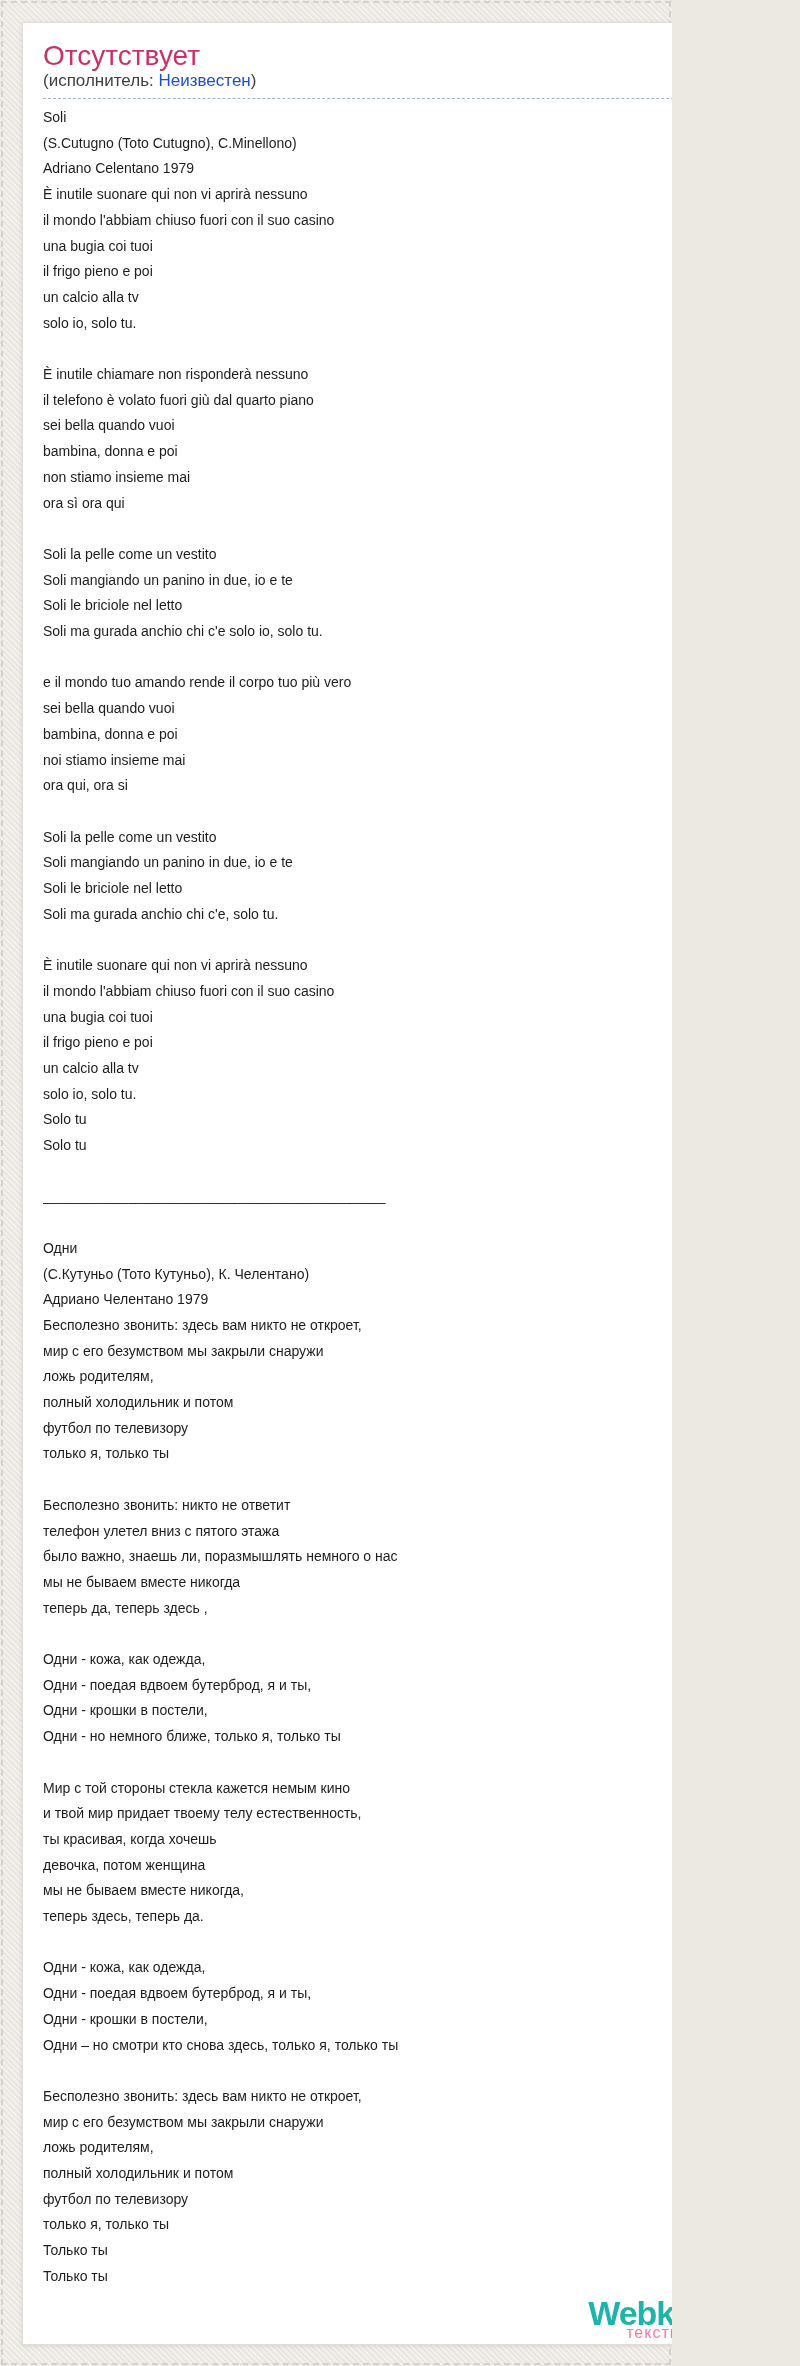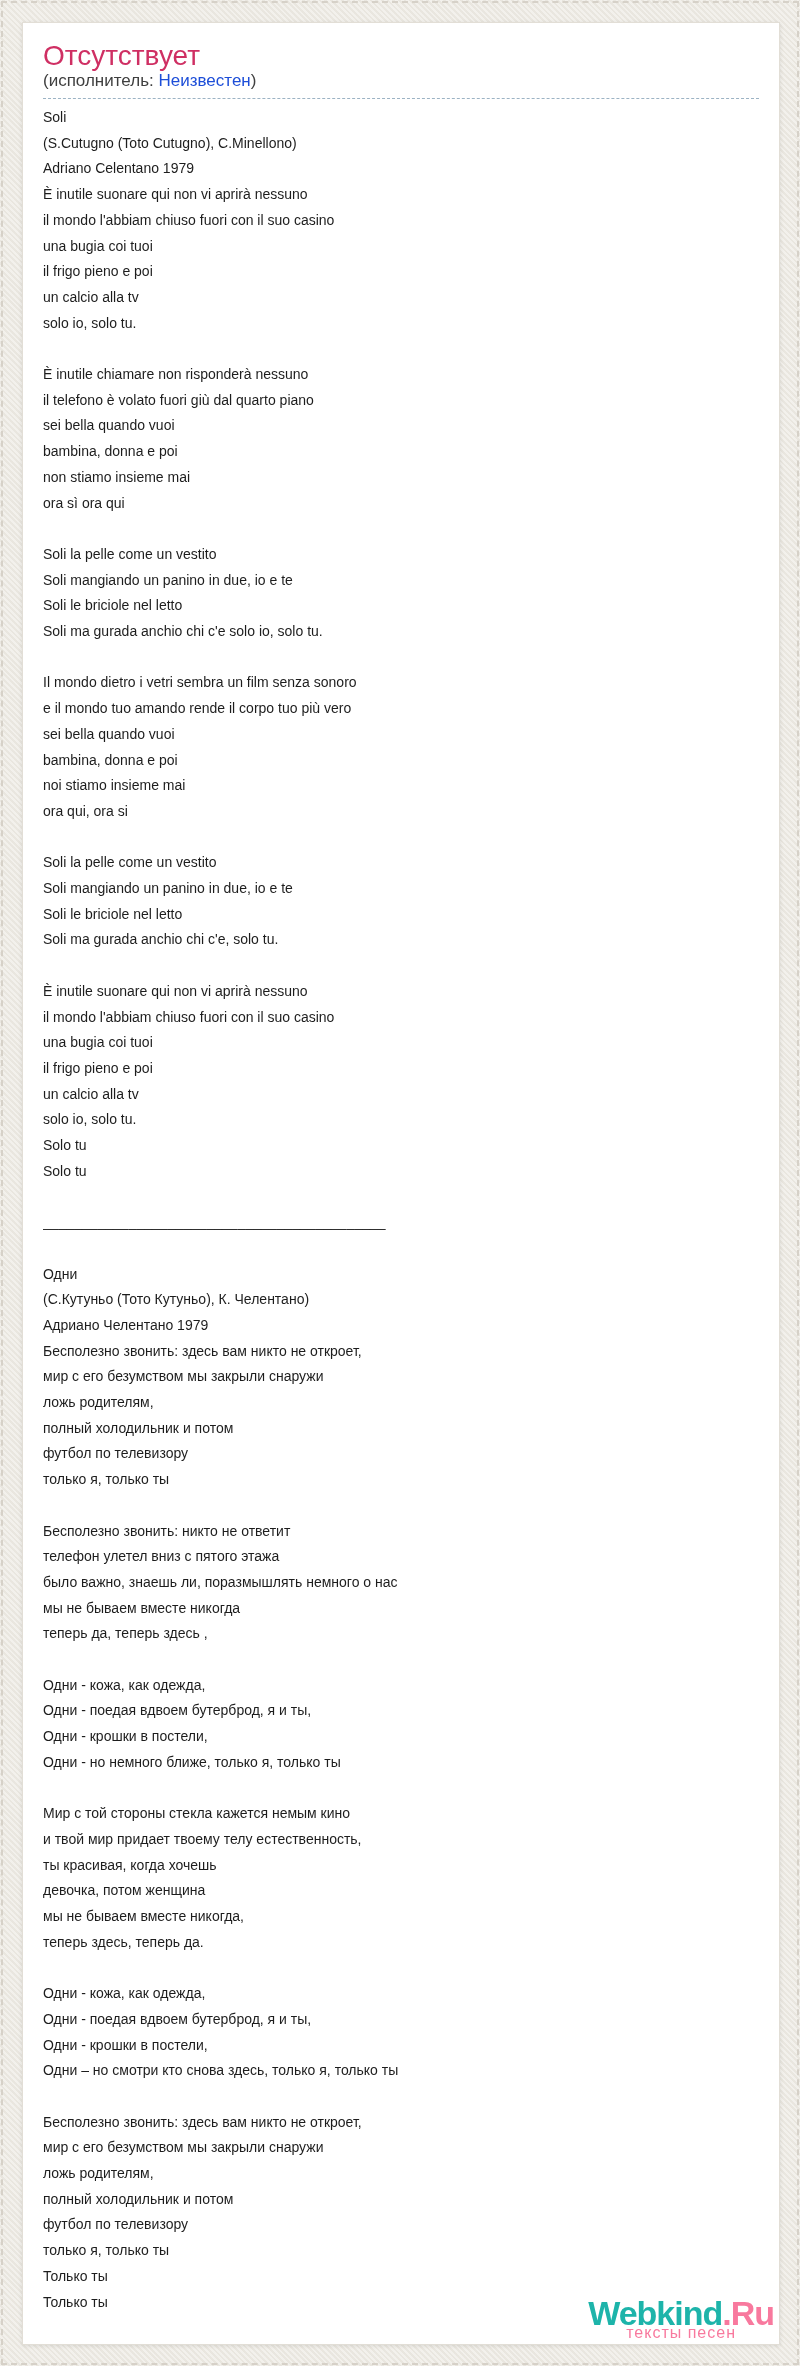--- a/index.html
+++ b/index.html
@@ -2,21 +2,21 @@
 <html><head>
 <meta charset="utf-8">
 <style>
   html, body { margin: 0; padding: 0; }
   body {
     font-family: "Liberation Sans", sans-serif;
     background: #ece9e2;
   }
   .page {
     position: relative;
-    width: 800px;
+    width: 672px;
     height: 2366px;
     background-color: #ece9e2;
     background-image: repeating-linear-gradient(45deg, rgba(255,255,255,0.35) 0 2px, rgba(0,0,0,0.012) 2px 4px);
     overflow: hidden;
   }
   .stitch {
     position: absolute;
     inset: 1px;
     border: 2px dashed #d6d1c8;
     pointer-events: none;
@@ -121,21 +121,20 @@
           <div class="line">sei bella quando vuoi</div>
           <div class="line">bambina, donna e poi</div>
           <div class="line">non stiamo insieme mai</div>
           <div class="line">ora sì ora qui</div>
           <div class="line"></div>
           <div class="line">Soli la pelle come un vestito</div>
           <div class="line">Soli mangiando un panino in due, io e te</div>
           <div class="line">Soli le briciole nel letto</div>
           <div class="line">Soli ma gurada anchio chi c'e solo io, solo tu.</div>
           <div class="line"></div>
-          <div class="line">Il mondo dietro i vetri sembra un film senza sonoro</div>
           <div class="line">e il mondo tuo amando rende il corpo tuo più vero</div>
           <div class="line">sei bella quando vuoi</div>
           <div class="line">bambina, donna e poi</div>
           <div class="line">noi stiamo insieme mai</div>
           <div class="line">ora qui, ora si</div>
           <div class="line"></div>
           <div class="line">Soli la pelle come un vestito</div>
           <div class="line">Soli mangiando un panino in due, io e te</div>
           <div class="line">Soli le briciole nel letto</div>
           <div class="line">Soli ma gurada anchio chi c'e, solo tu.</div>

